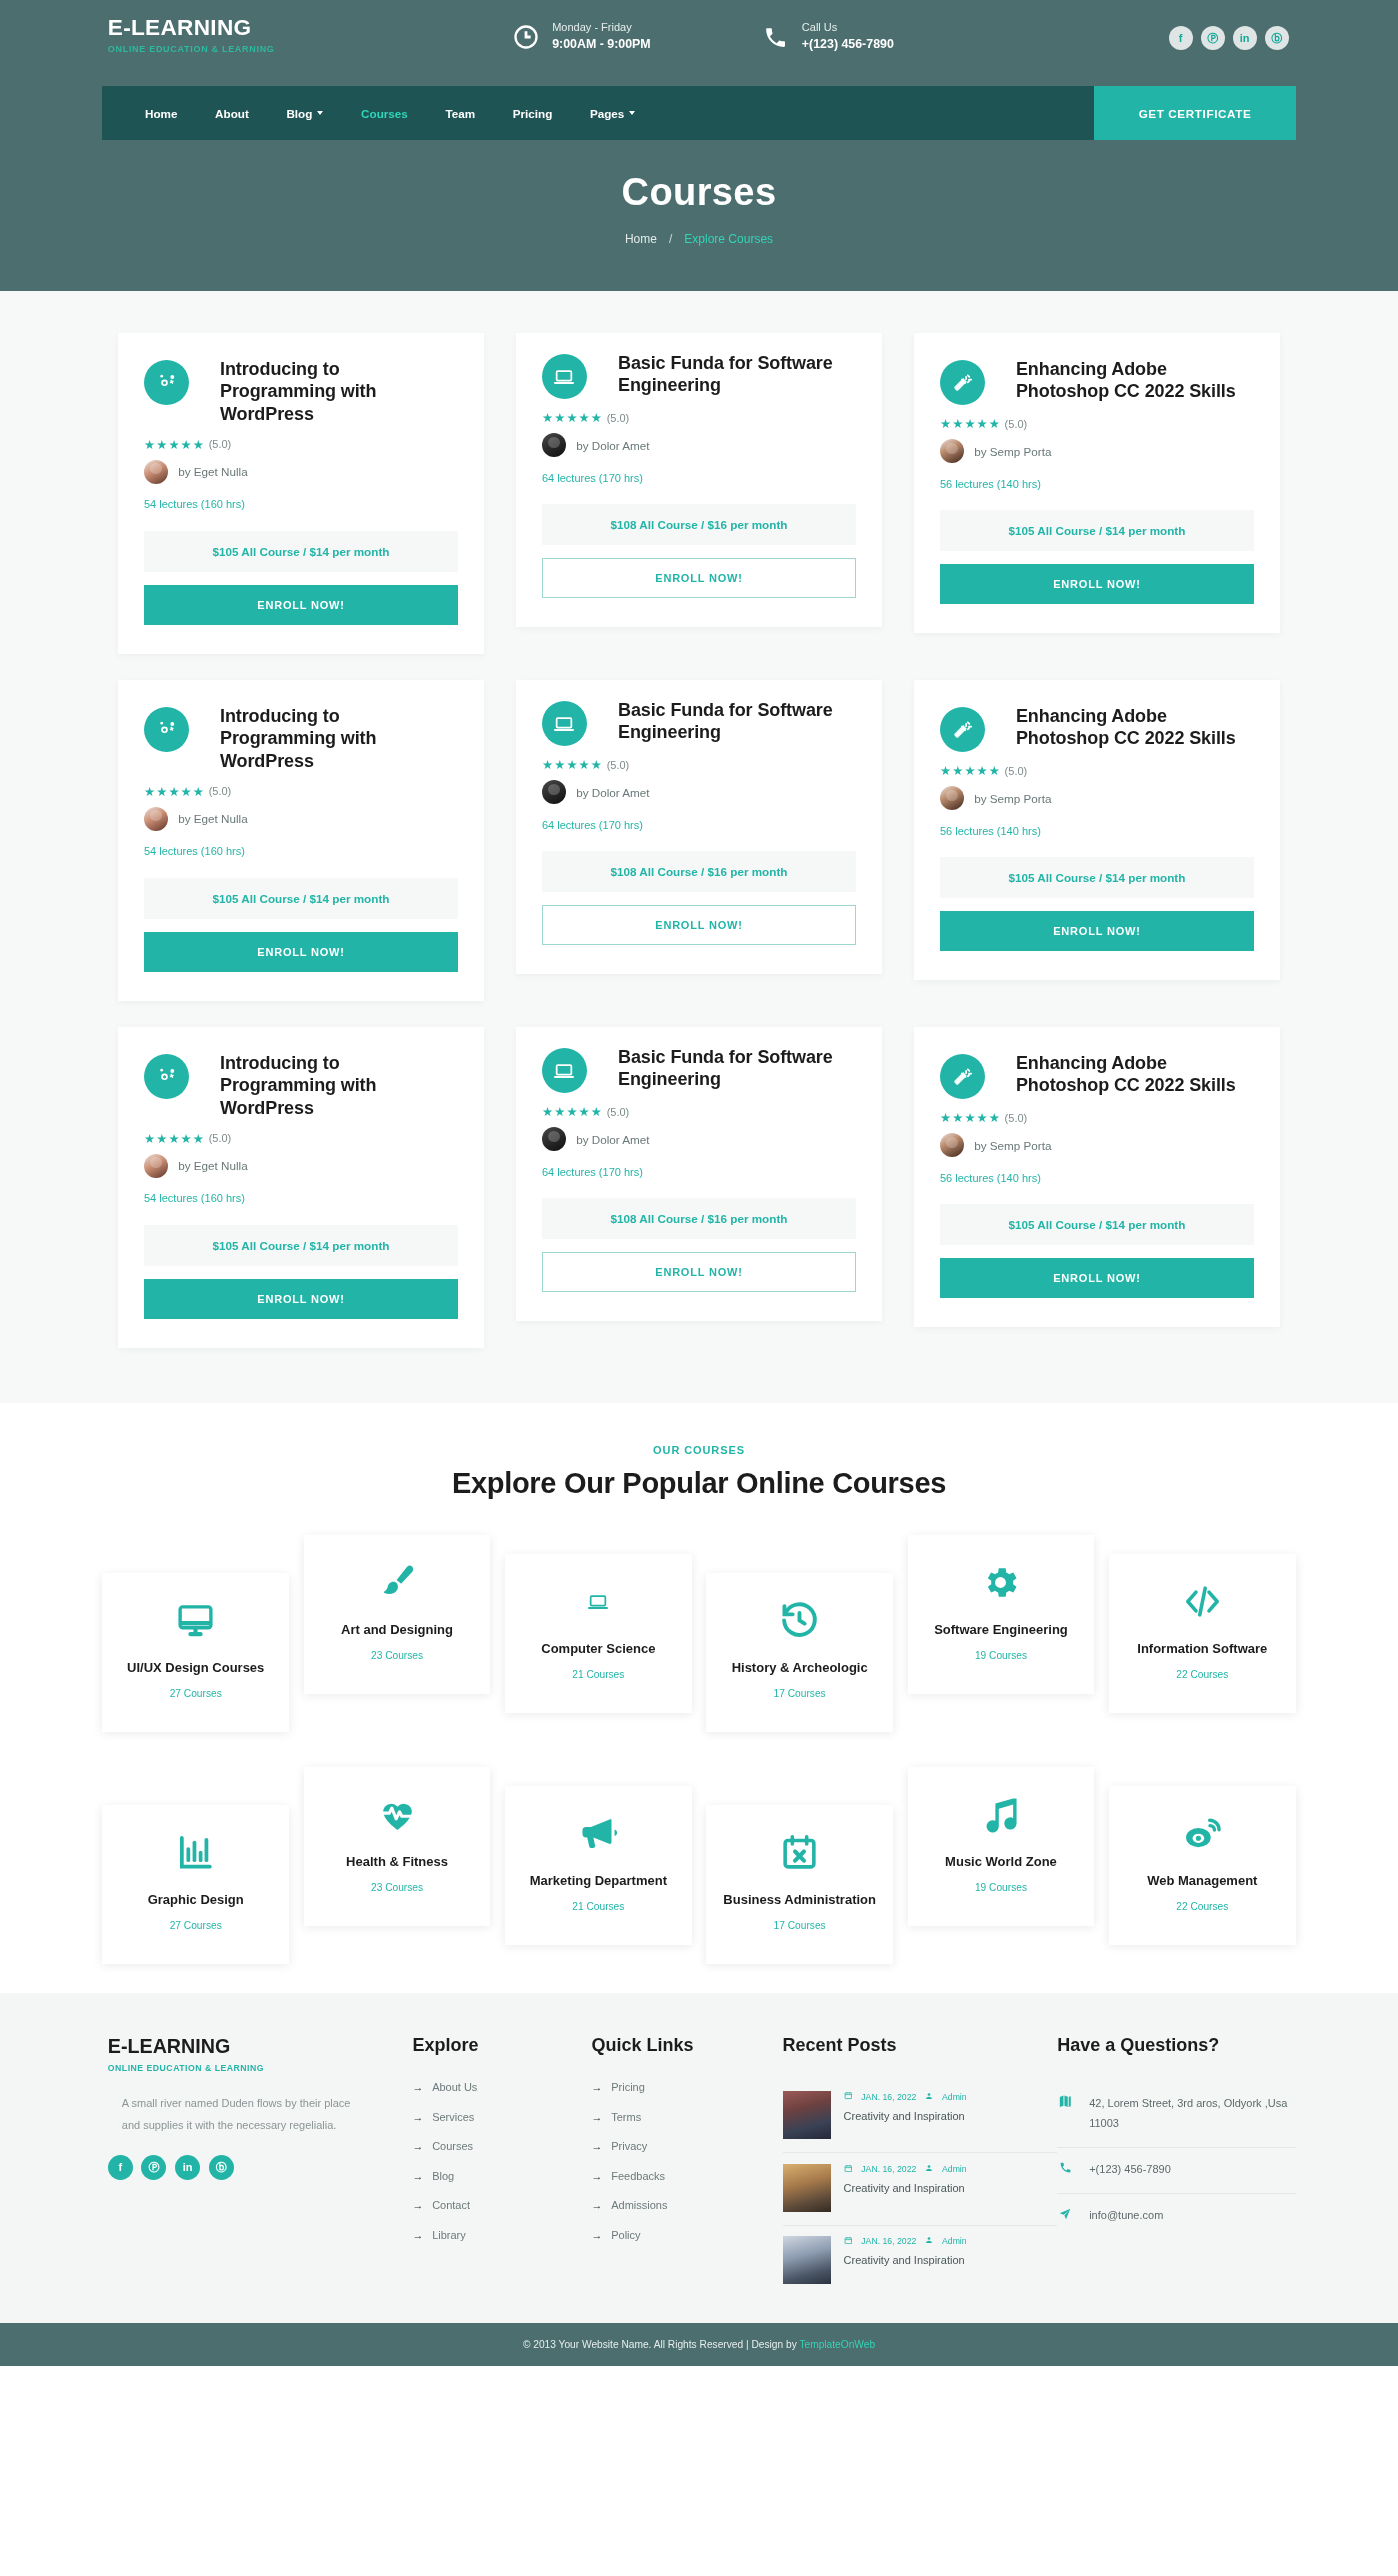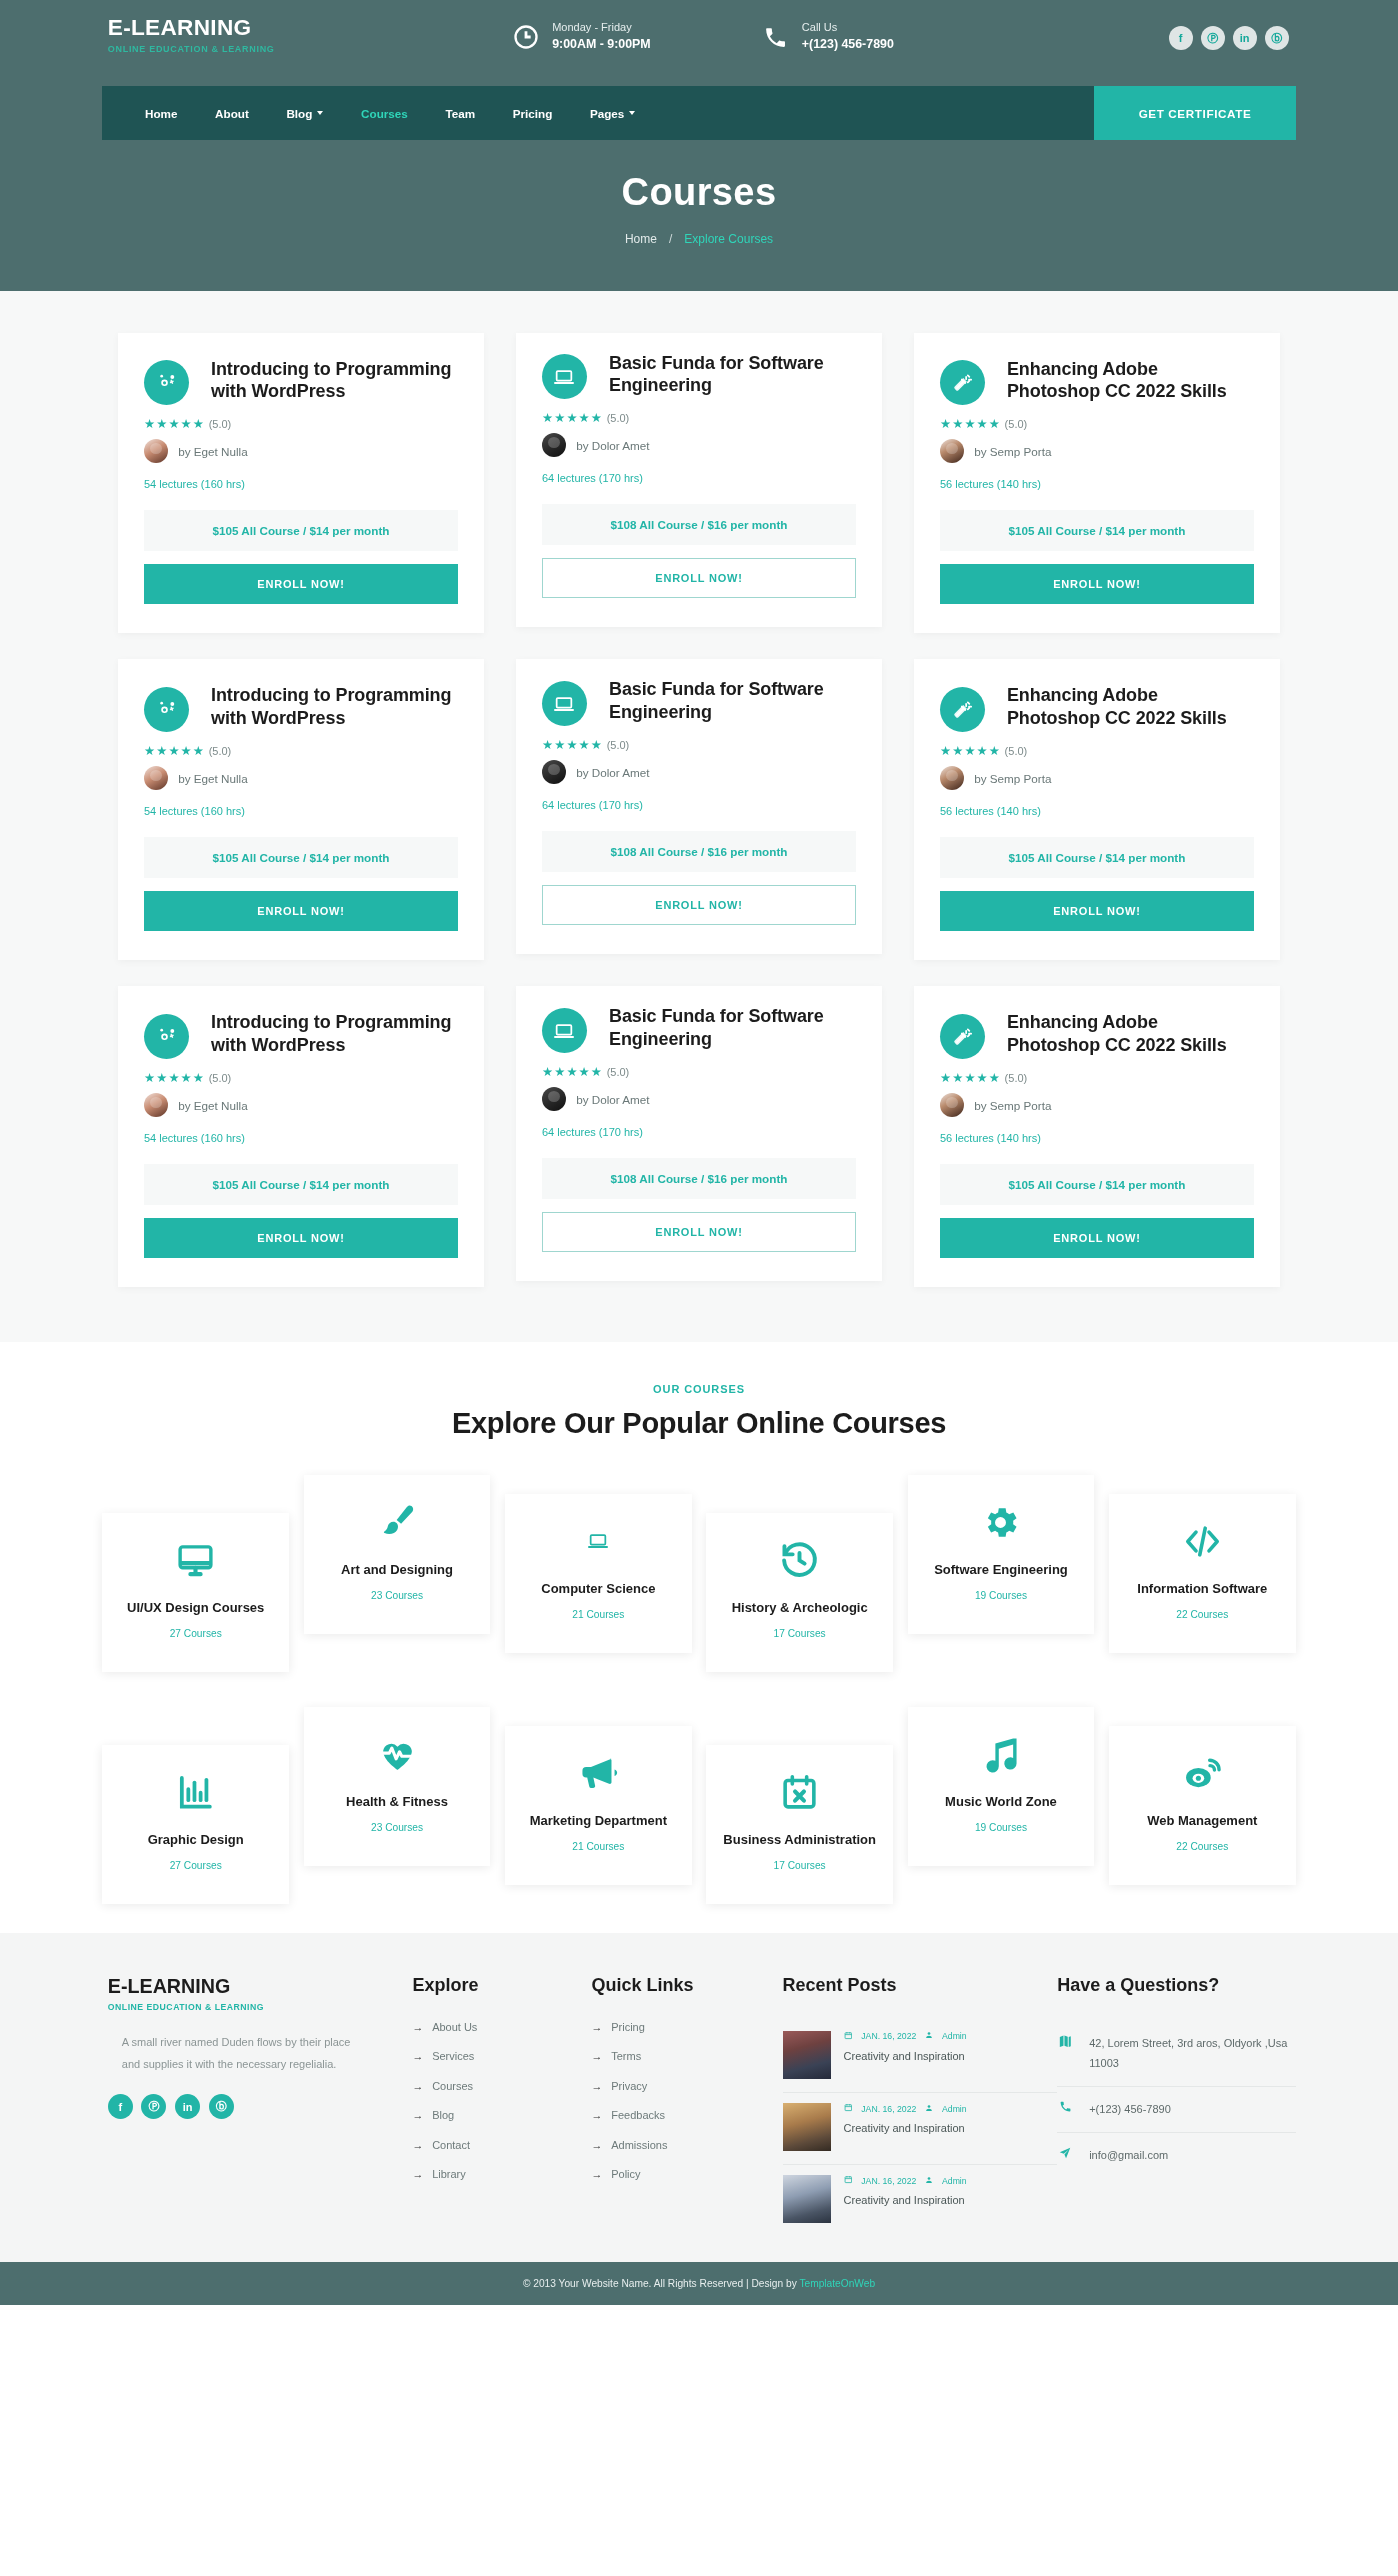--- a/index.html
+++ b/index.html
@@ -54,21 +54,21 @@
   .crumbs { margin-top:17.5px; font-size:12px; color:#e2eaea; }
   .crumbs .sep { margin:0 8.7px; color:#cfdada; }
   .crumbs .cur { color:#2fd5b9; }
 
   
   .courses-sec { background:#f7f8f8; padding:29px 0 42px; }
   .grid3 { display:flex; flex-wrap:wrap; }
   .cardcell { width:33.333%; padding:13px 16px; }
   .ccard { background:#fff; padding:25px 26px 29px; box-shadow:0 1.5px 7.3px rgba(0,0,0,.045); }
   .ccard.mid { padding-top:19px; }
-  .chead { display:flex; gap:22px; }
+  .chead { display:flex; gap:31px; }
   .cicon {
     width:45px; height:45px; border-radius:50%; background:#22b5a7; flex:none;
     display:flex; align-items:center; justify-content:center; color:#fff; margin-top:2.9px;
   }
   .ctitle { font-size:18px; font-weight:bold; color:#1c1c1c; line-height:1.26; letter-spacing:-0.1px; }
   .crate { display:flex; align-items:center; gap:3.6px; margin-top:11px; }
   .stars { color:#22b5a7; font-size:12.4px; letter-spacing:1.1px; }
   .rtxt { color:#7d8b8b; font-size:11px; }
   .cauth { display:flex; align-items:center; gap:10.2px; margin-top:8px; }
   .avatar { width:24px; height:24px; border-radius:50%; overflow:hidden; flex:none; position:relative; }
@@ -791,21 +791,21 @@
                   </svg>
                 </div>
       <div class="qtxt">+(123) 456-7890</div>
               </div>
               <div class="qrow">
       <div class="qico">
                   <svg width="14" height="14" viewBox="0 0 24 24" fill="currentColor">
                     <path d="M21 3L3 10.5l7 2.8L18.5 6 11 14.5l2.8 6.5L21 3z"></path>
                   </svg>
                 </div>
-      <div class="qtxt">info@gmail.com</div>
+      <div class="qtxt">info@tune.com</div>
               </div>
             </div>
         </div>
 
       </div>
     </div>
   </div>
 
   <div class="copy">
     <span>© 2013 Your Website Name. All Rights Reserved | Design by </span><a href="#">TemplateOnWeb</a>

